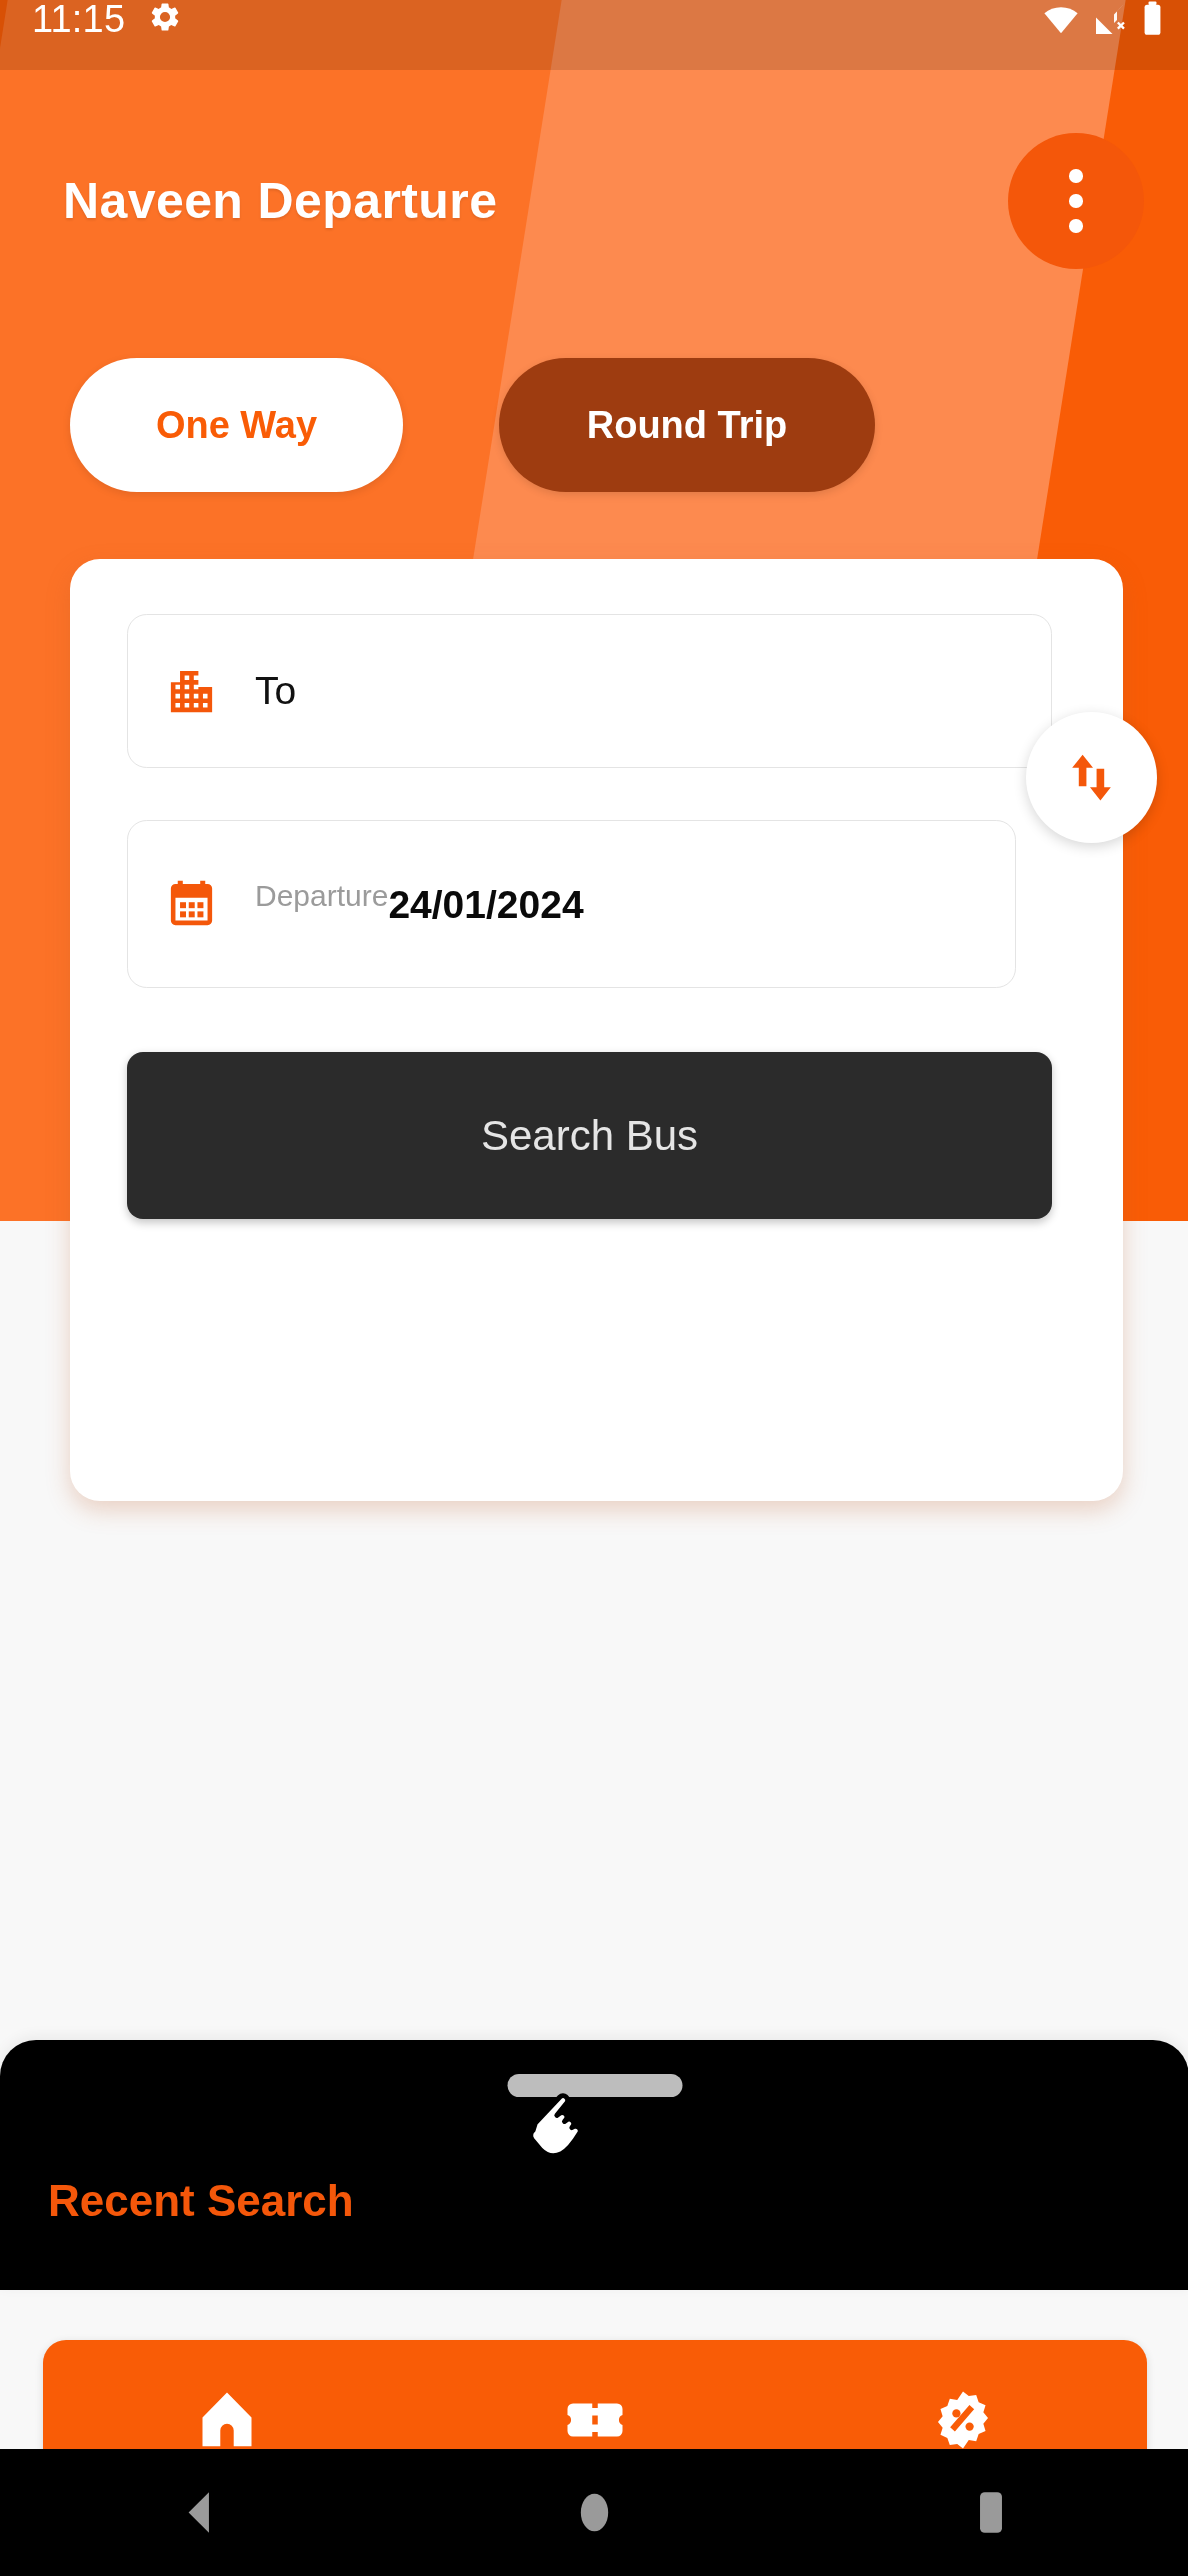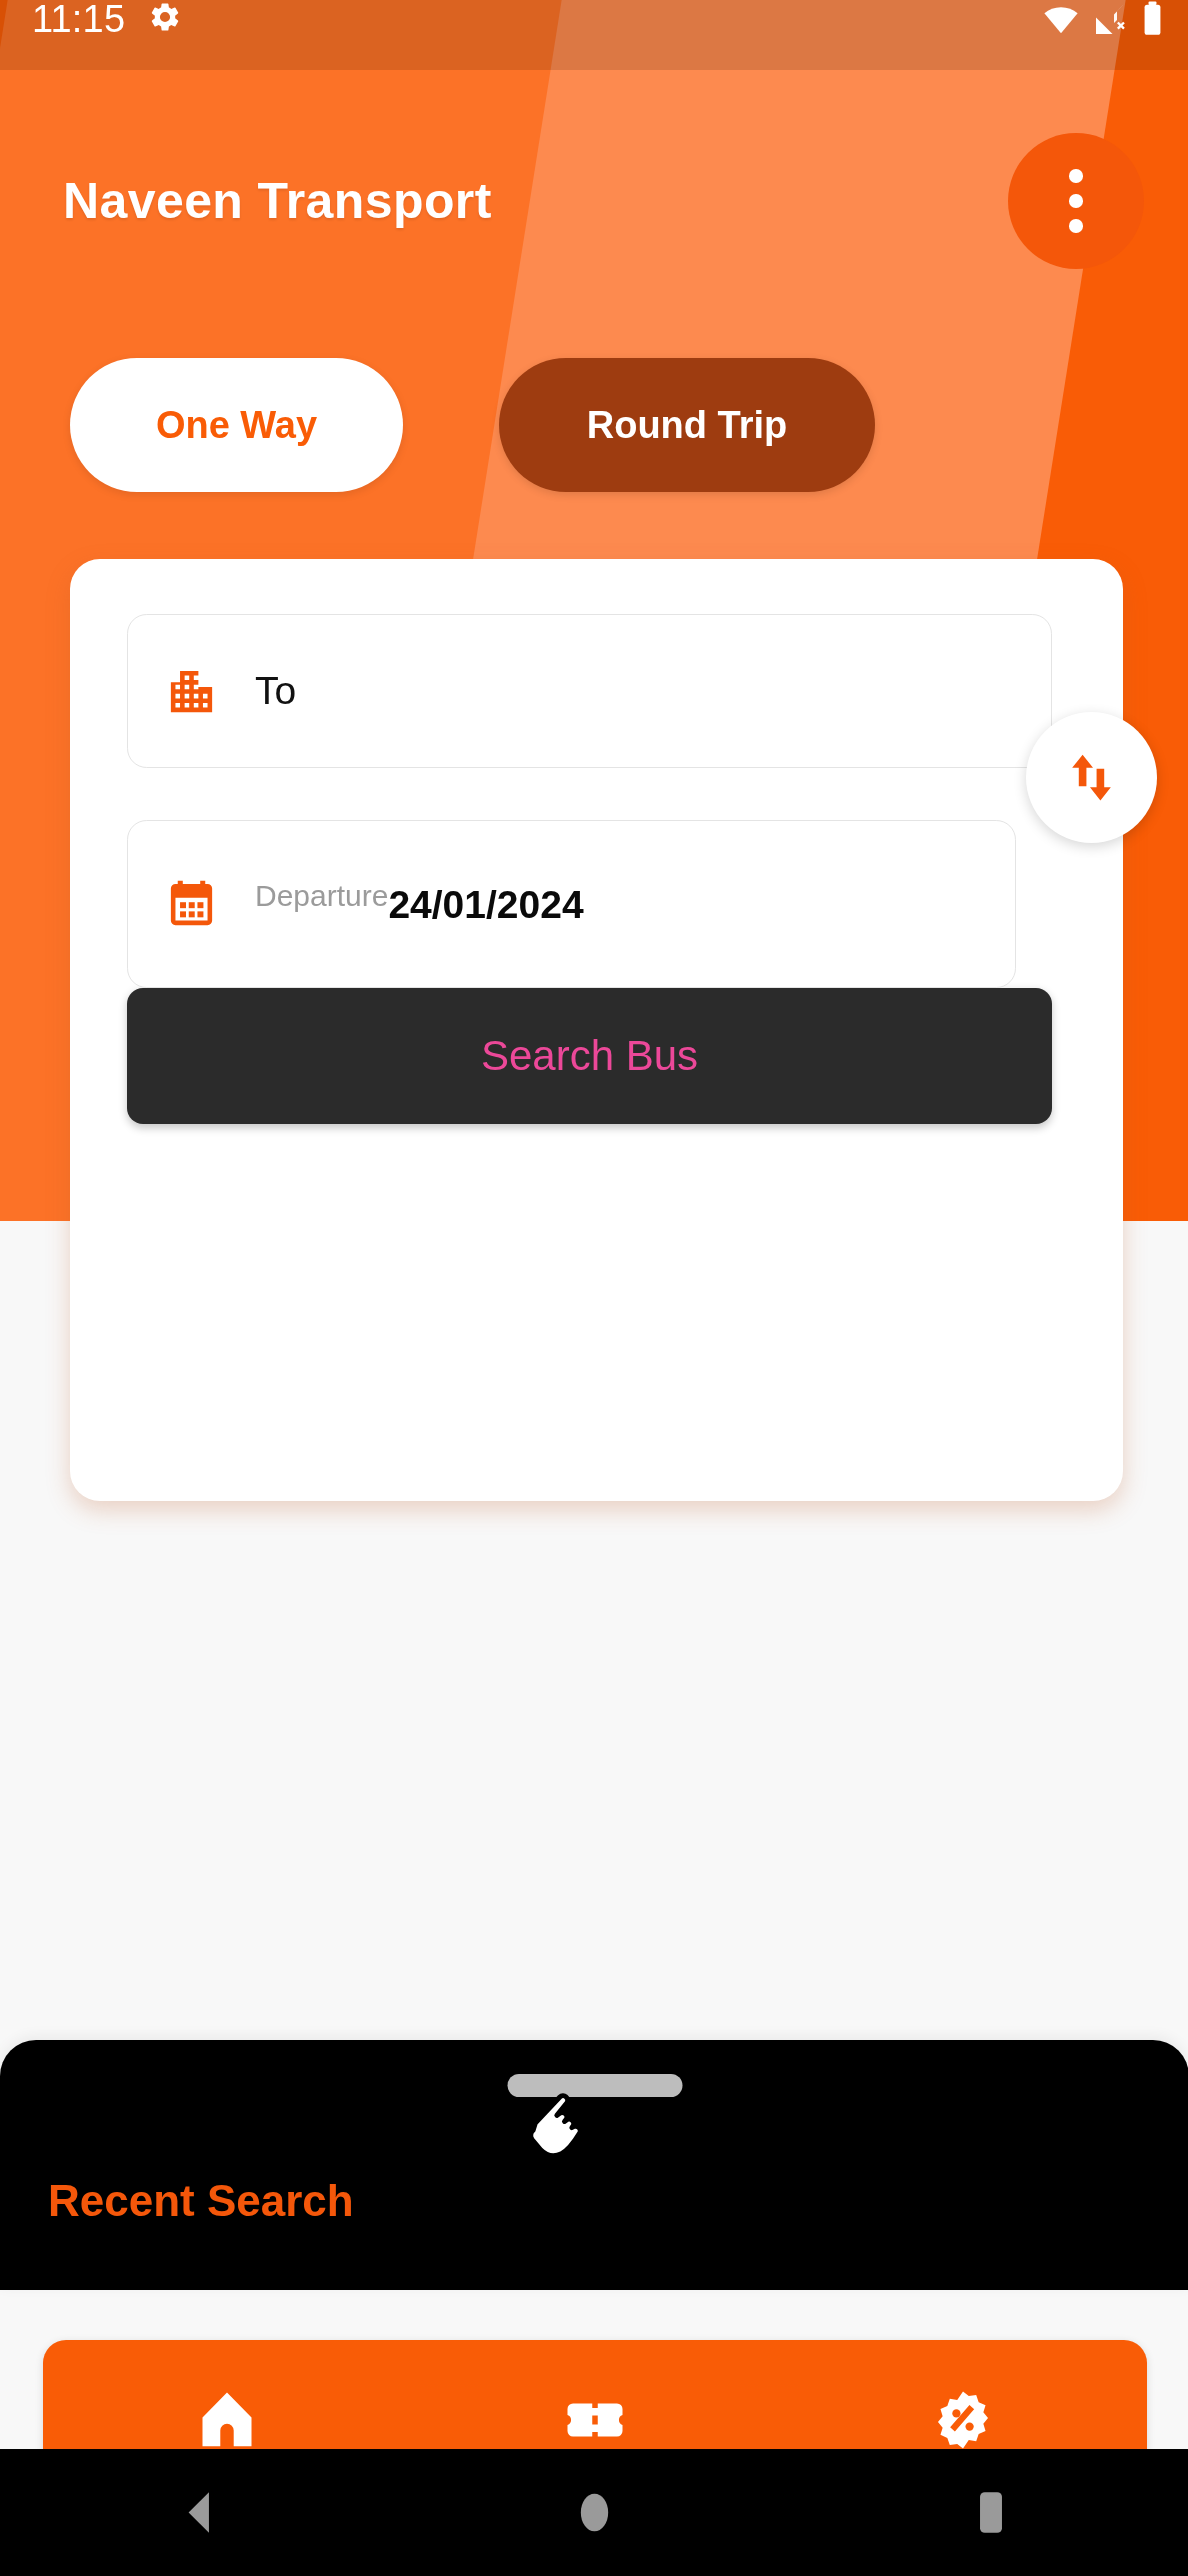--- a/index.html
+++ b/index.html
@@ -189,25 +189,26 @@
     width: 131px; height: 131px;
     border-radius: 50%;
     background: #ffffff;
     box-shadow: 0 3.6px 12.5px rgba(0,0,0,0.16);
     display: flex; align-items: center; justify-content: center;
     cursor: pointer;
     z-index: 3;
   }
 
   .search-btn {
-    width: 925px; height: 136px;
+    margin-top: 64px;
+    width: 925px; height: 167px;
     background: #2B2B2B;
     border: none;
     border-radius: 16px;
-    color: #ec4899;
+    color: #e5e5e5;
     font-size: 42px;
     font-family: "Liberation Sans", sans-serif;
     font-weight: 400;
     cursor: pointer;
     display: flex; align-items: center; justify-content: center;
     box-shadow: 0 3.6px 9px rgba(0,0,0,0.22);
   }
 
   
   .bottom-sheet {
@@ -319,21 +320,21 @@
       <span>
         <svg width="23" height="38" viewBox="0 0 12 24" fill="#ffffff">
           <rect x="3.5" y="1" width="5" height="2.2" rx="0.6"></rect>
           <rect x="1" y="3" width="10" height="19" rx="1.6"></rect>
         </svg>
       </span>
     </span>
   </div>
 
   <div class="appbar">
-    <div class="app-title">Naveen Transport</div>
+    <div class="app-title">Naveen Departure</div>
     <div class="menu-btn">
       <span class="dot"></span>
       <span class="dot"></span>
       <span class="dot"></span>
     </div>
   </div>
 
   <div class="tabs">
     <div class="tab active">One Way</div>
     <div class="tab inactive">Round Trip</div>

